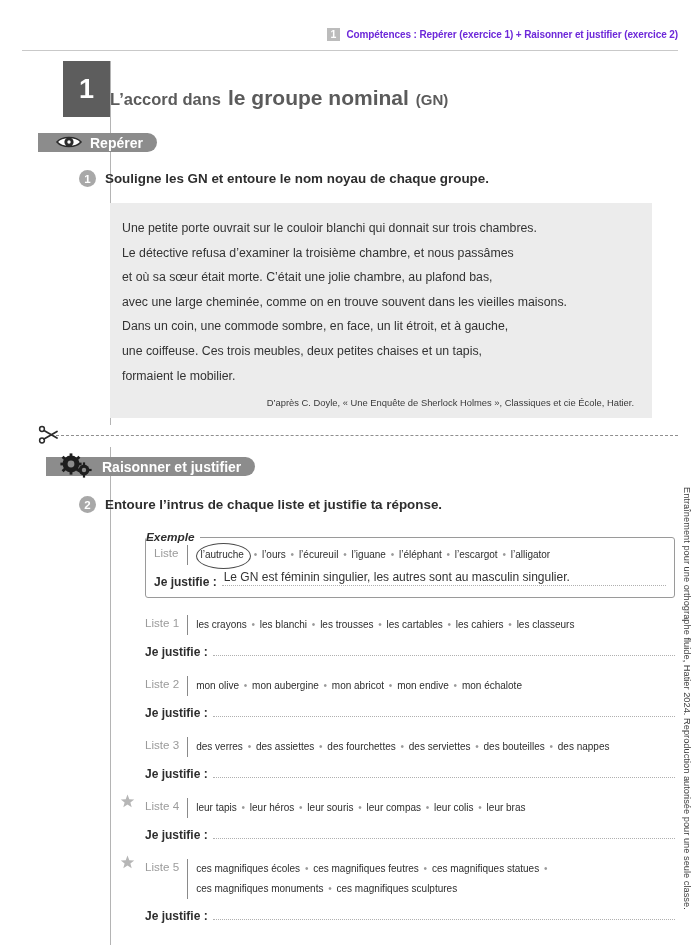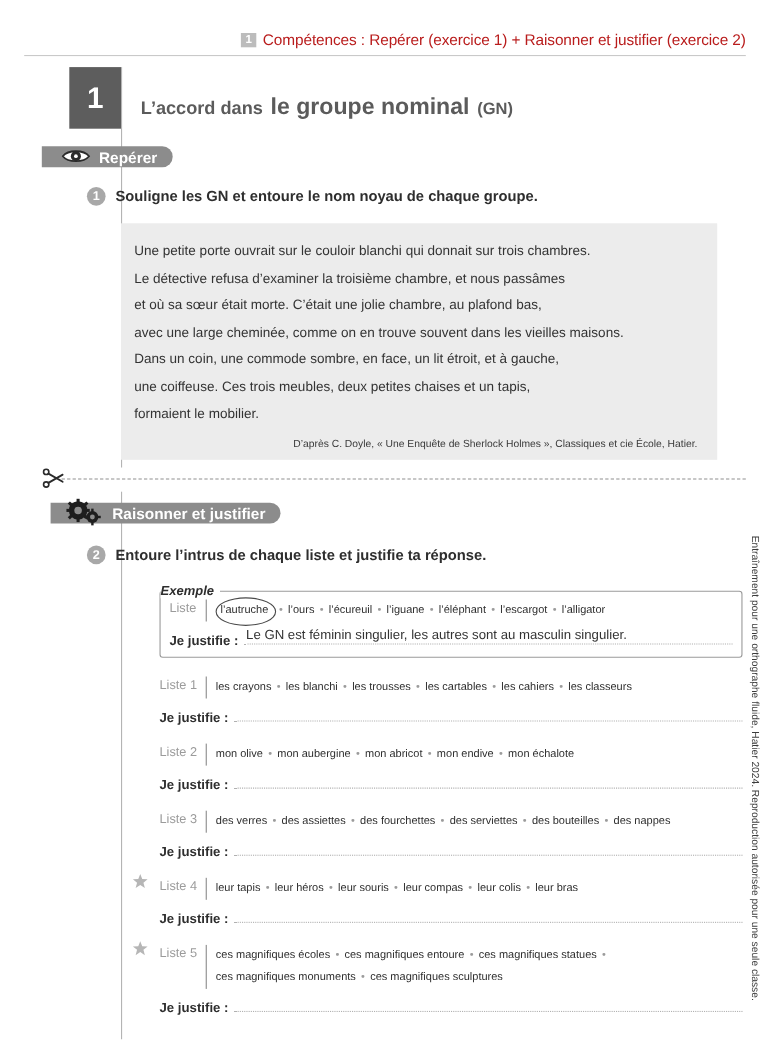--- a/index.html
+++ b/index.html
@@ -16,21 +16,21 @@
   .runhead {
     position: absolute; left: 0; top: 28px; width: 700px;
     display: flex; align-items: center; justify-content: flex-end;
     padding-right: 22px;
   }
   .runhead-num {
     display: inline-block; background: #bcbcbc; color: #ffffff;
     font-size: 10.5px; font-weight: bold; line-height: 13px;
     padding: 0 4px; margin-right: 6px;
   }
-  .runhead-text { font-size: 14px; font-weight: normal; color: #b91c1c; letter-spacing: -0.1px; }
+  .runhead-text { font-size: 10px; font-weight: bold; color: #6d28d9; letter-spacing: -0.1px; }
   .runhead-rule {
     position: absolute; left: 22px; top: 50px; width: 656px; height: 1px;
     background: #c9c9c9;
   }
 
   
   .vrule {
     position: absolute; left: 110px; top: 61px; width: 1px; height: 364px;
     background: #b4b4b4;
   }
@@ -40,21 +40,21 @@
   }
 
   
   .chapnum {
     position: absolute; left: 63px; top: 61px; width: 47px; height: 56px;
     background: #5d5d5d; color: #ffffff;
     font-size: 27px; font-weight: bold;
     display: flex; align-items: center; justify-content: center;
   }
   .chaptitle {
-    position: absolute; left: 128px; top: 86px;
+    position: absolute; left: 110px; top: 86px;
     display: flex; align-items: baseline; gap: 7px;
     color: #5b5b5b;
   }
   .ct-small { font-size: 16.5px; font-weight: bold; }
   .ct-big   { font-size: 21px; font-weight: bold; }
   .ct-gn    { font-size: 15px; font-weight: bold; }
 
   
   .pill {
     position: absolute; height: 19px;
@@ -328,21 +328,21 @@
           </div>
         </div>
         <div class="list-block">
           <span class="star-icon"><svg width="15" height="15" viewBox="0 0 15 15">
               <path d="M7.5 0.6 L9.3 5.2 L14.2 5.4 L10.4 8.5 L11.7 13.3 L7.5 10.5 L3.3 13.3 L4.6 8.5 L0.8 5.4 L5.7 5.2 Z" fill="#b6b6b6"></path>
             </svg></span>
           <div class="liste-row">
             <span class="liste-tag">Liste 5</span>
             <span class="liste-bar"></span>
             <span class="liste-items">
-              <div><span>ces magnifiques écoles</span><span class="sep"> • </span><span>ces magnifiques entoure</span><span class="sep"> • </span><span>ces magnifiques statues</span><span class="sep"> • </span></div>
+              <div><span>ces magnifiques écoles</span><span class="sep"> • </span><span>ces magnifiques feutres</span><span class="sep"> • </span><span>ces magnifiques statues</span><span class="sep"> • </span></div>
               <div><span>ces magnifiques monuments</span><span class="sep"> • </span><span>ces magnifiques sculptures</span></div>
             </span>
           </div>
           <div class="justif-row">
             <span class="justif-label">Je justifie :</span>
             <span class="justif-fill"></span>
           </div>
         </div>
       </div>
   </div>

